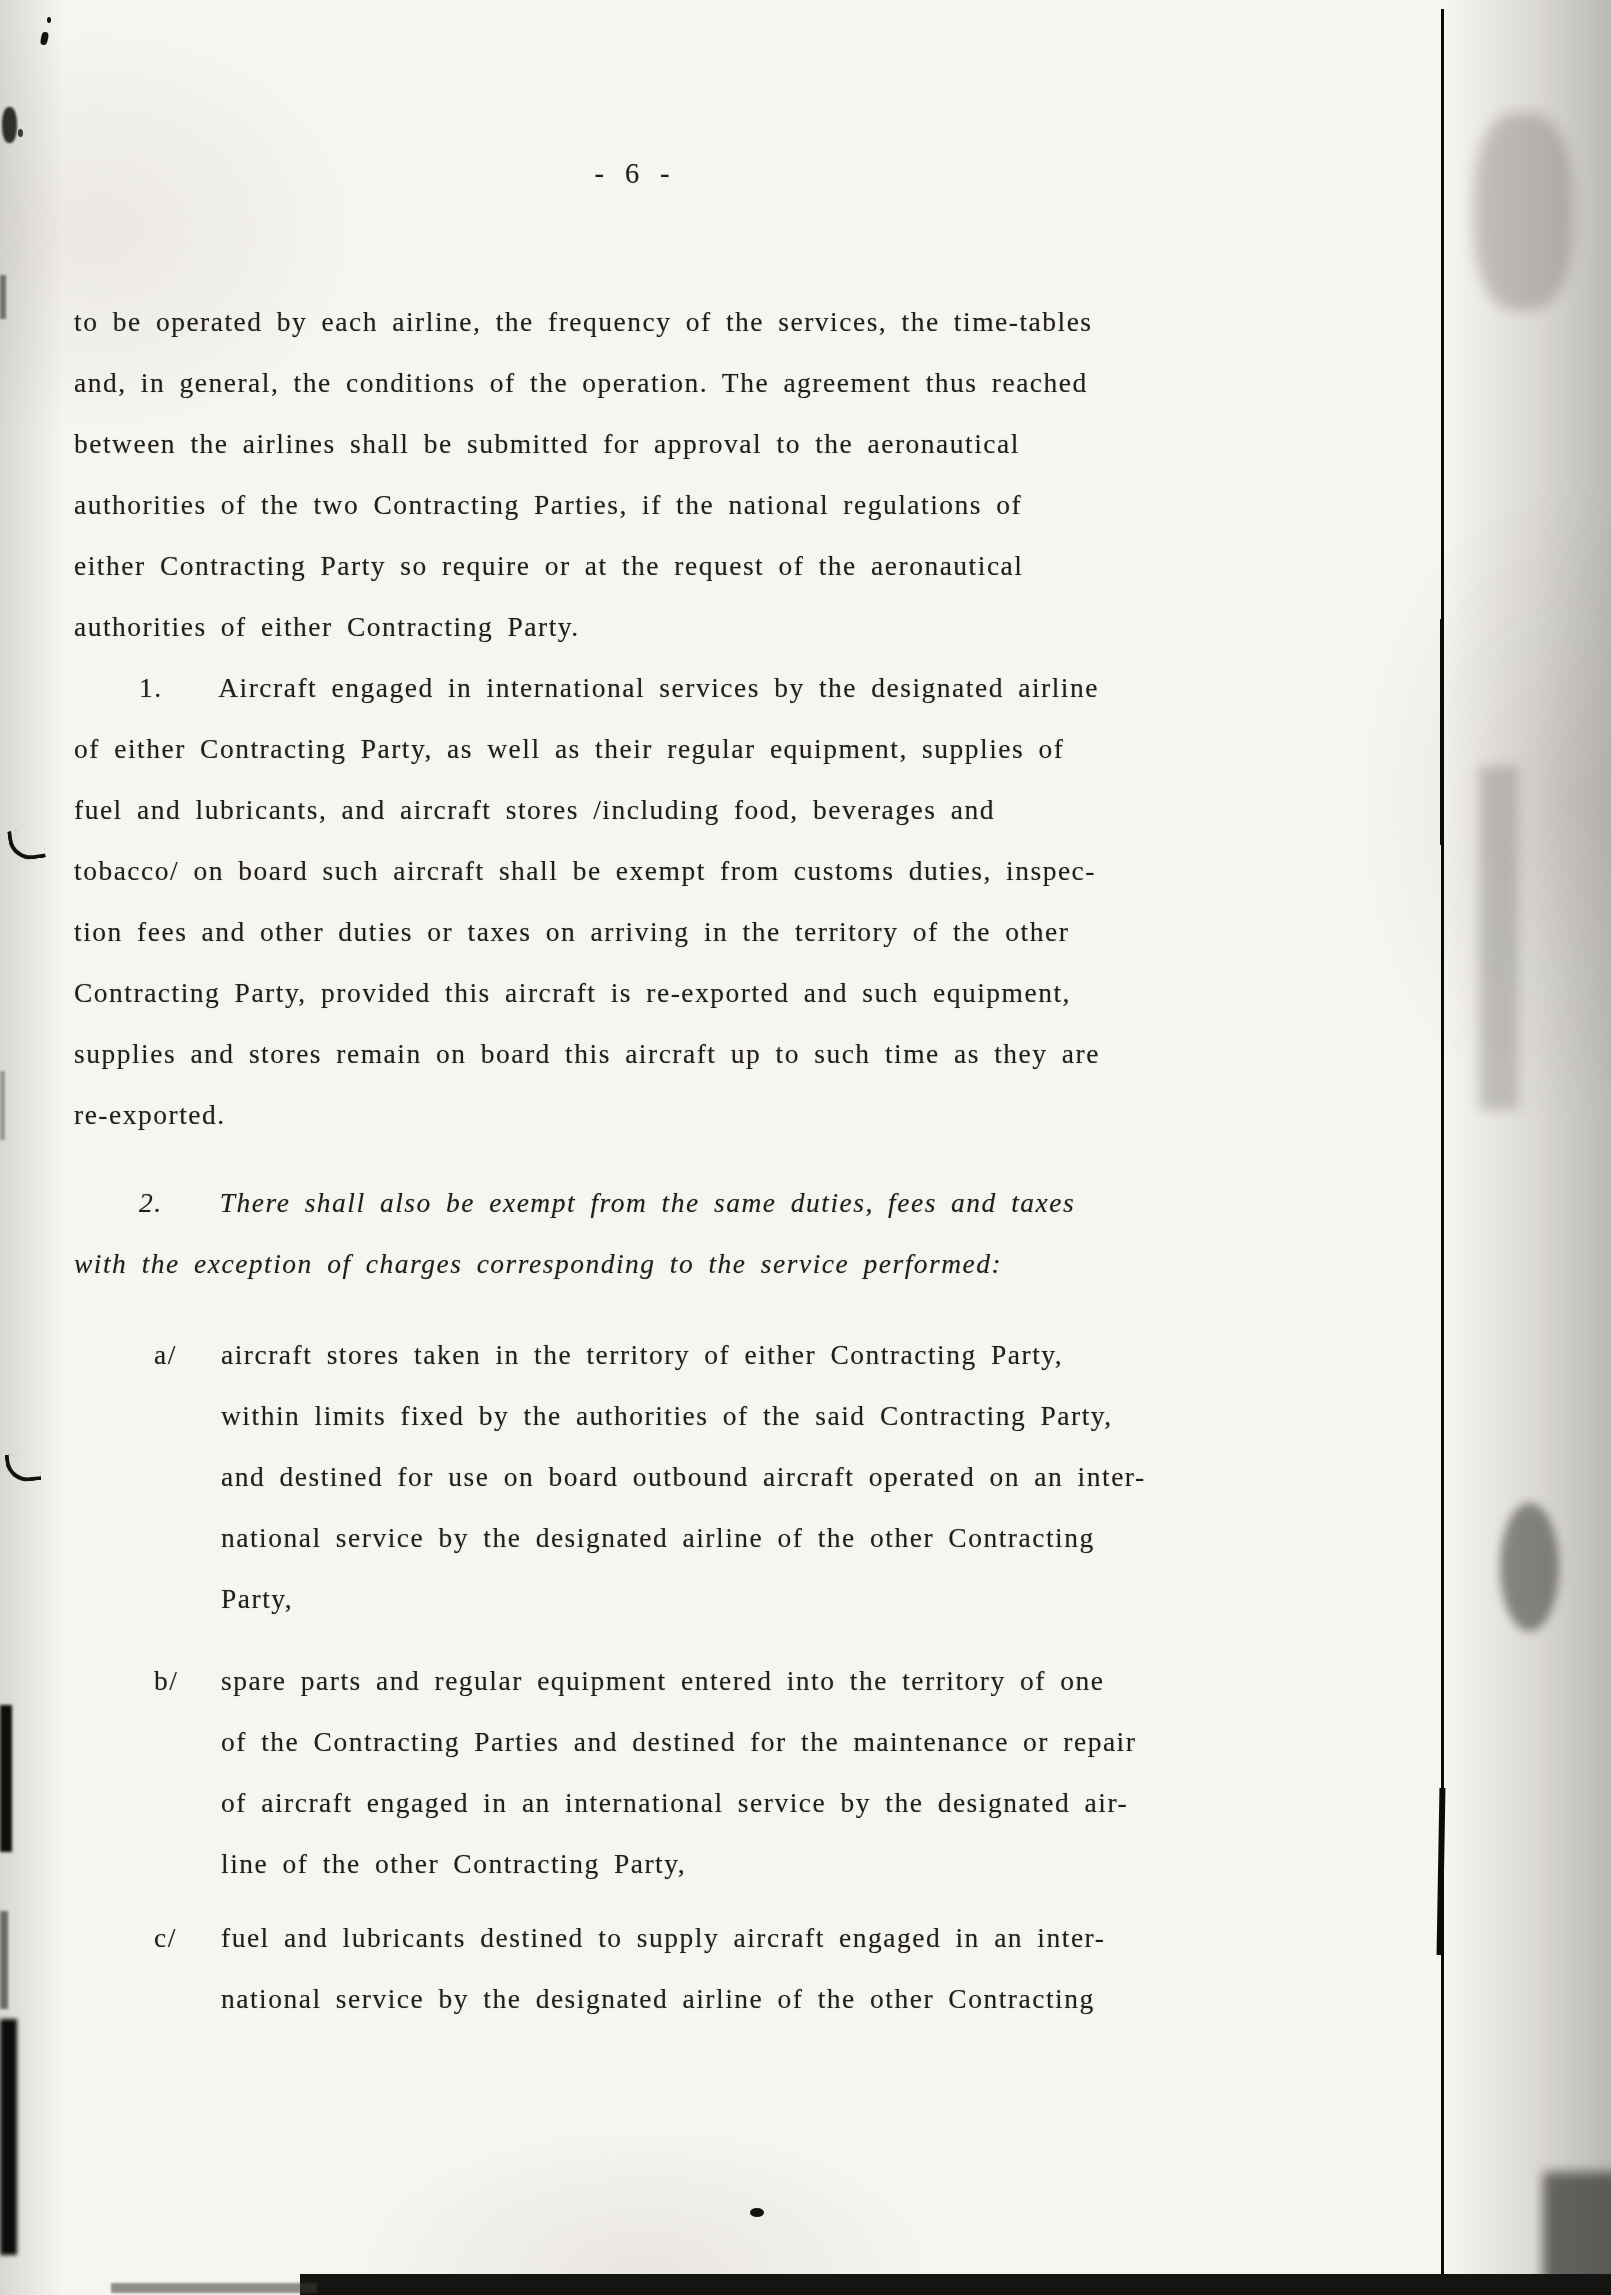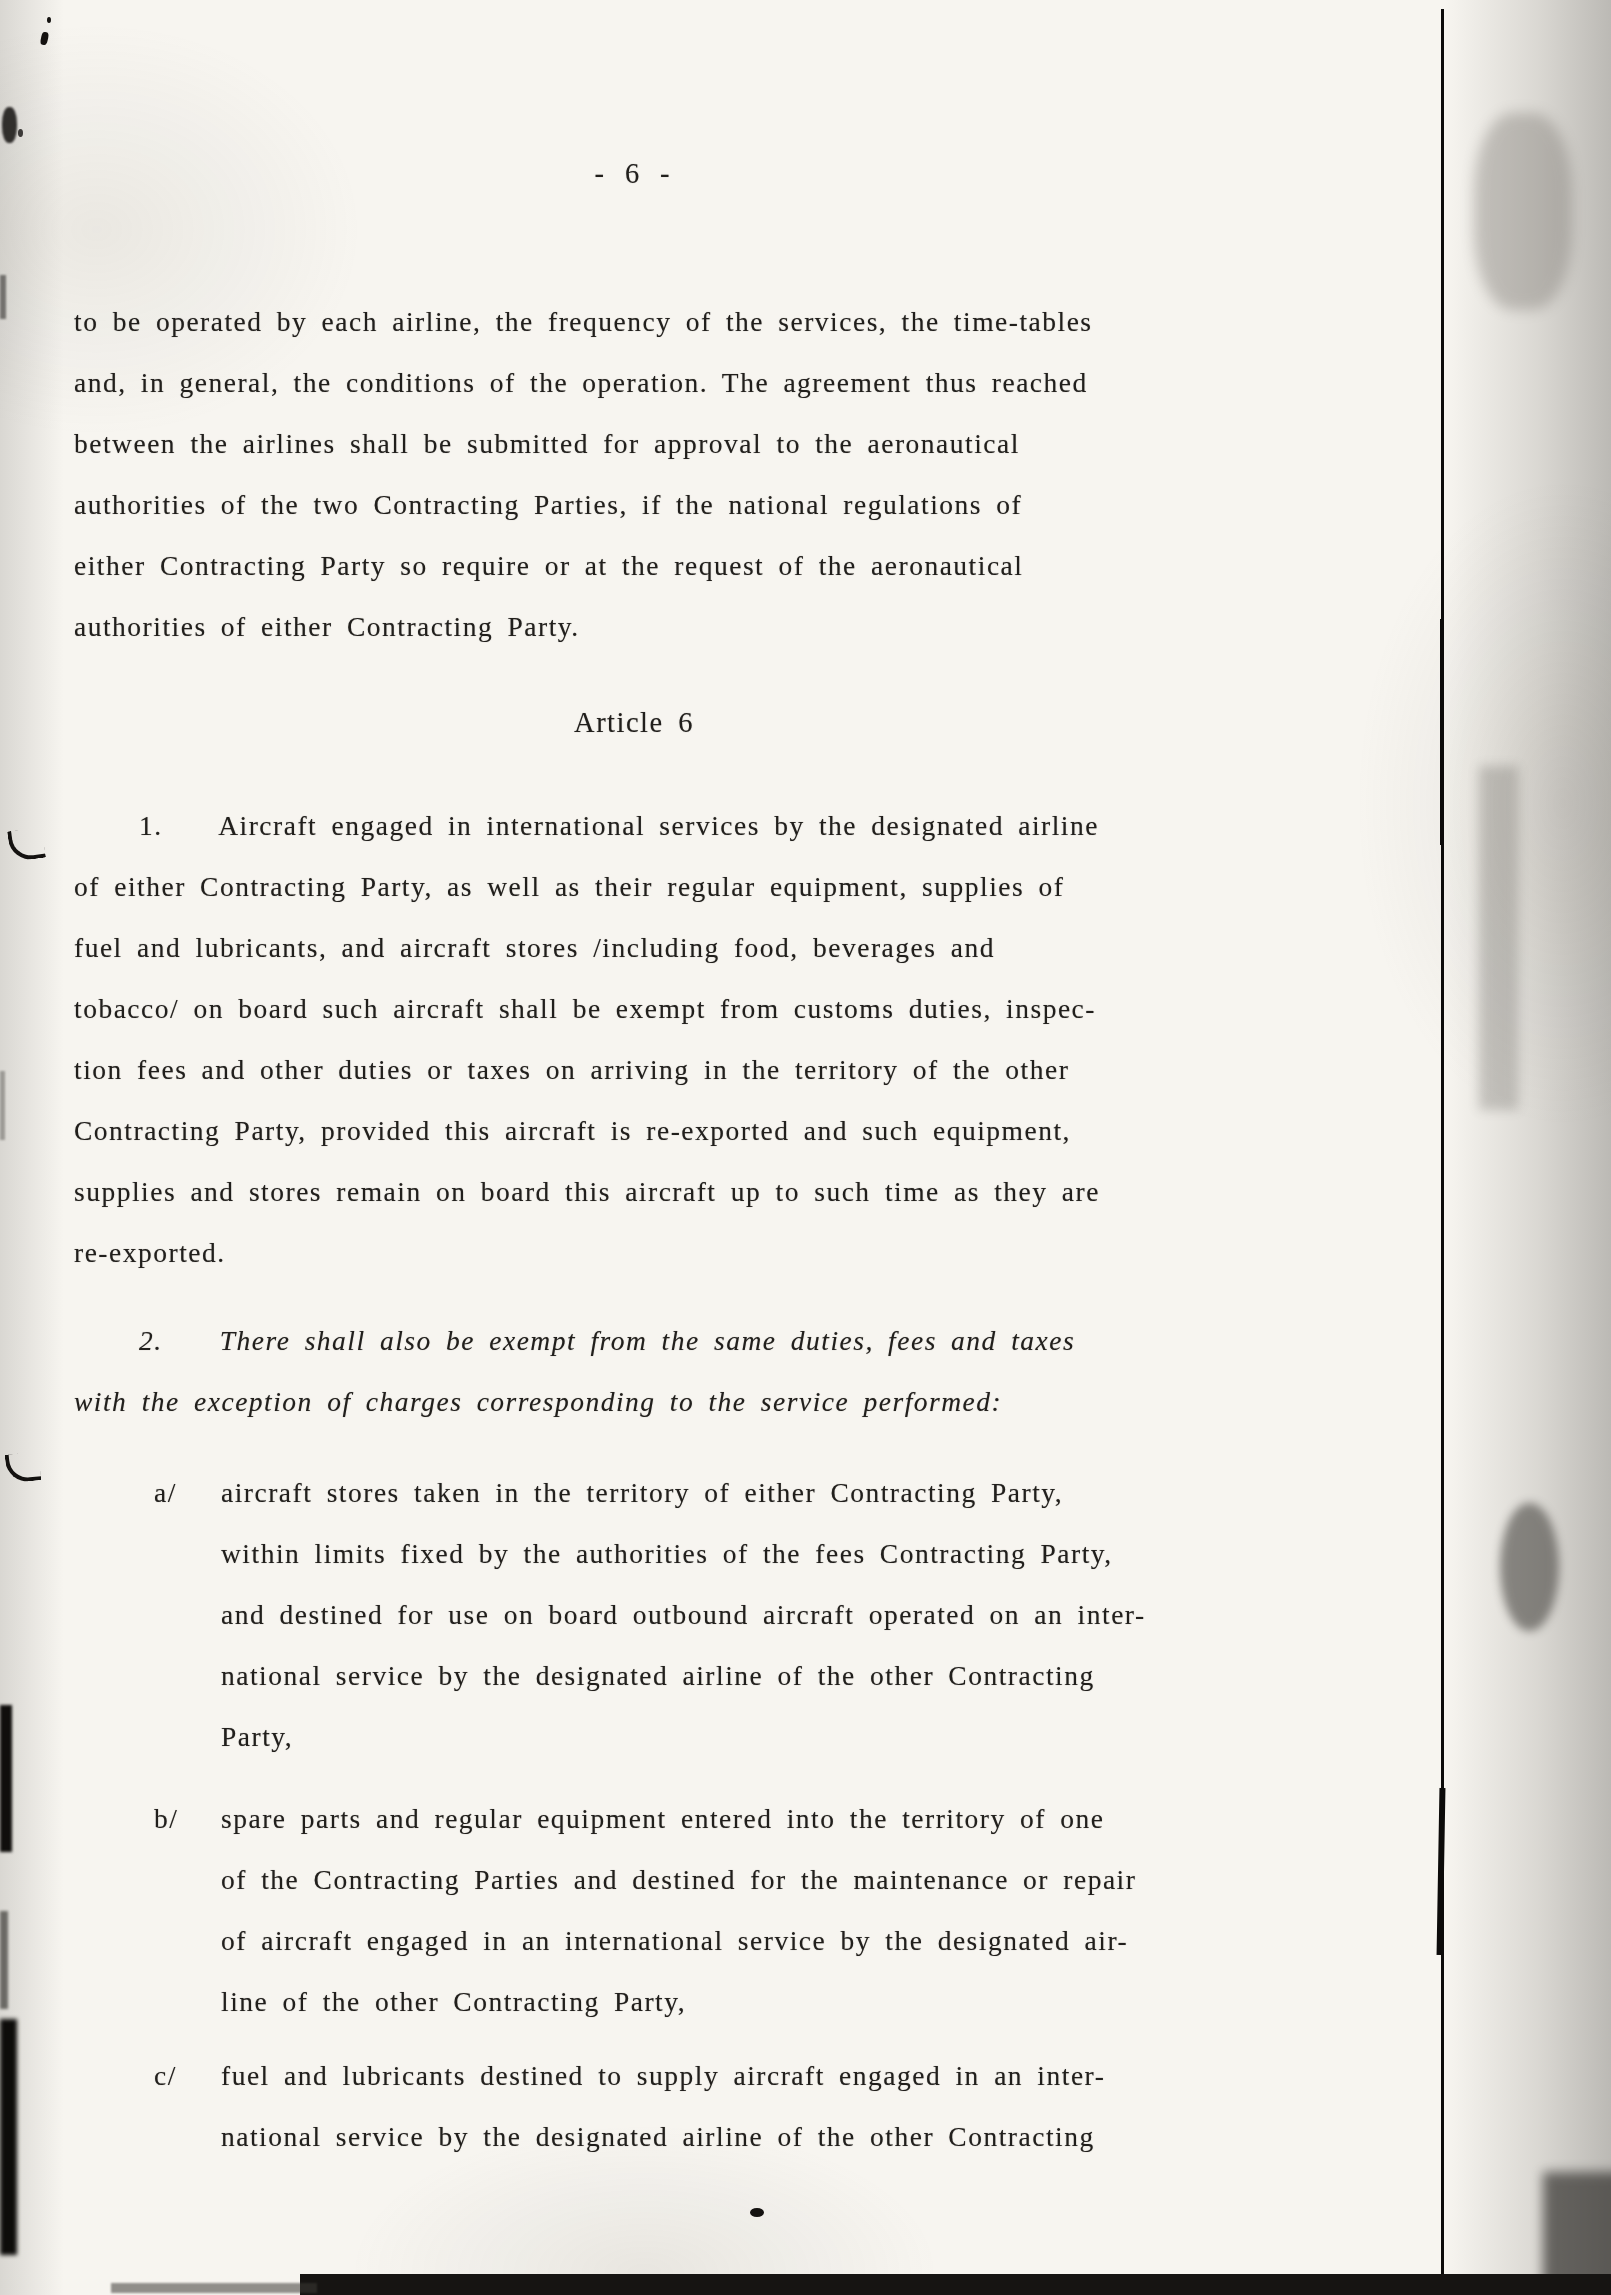--- a/index.html
+++ b/index.html
@@ -103,38 +103,37 @@
   <div class="content">
     <div class="page-number">- 6 -</div>
 
     <div class="para intro">to be operated by each airline, the frequency of the services, the time-tables
 and, in general, the conditions of the operation. The agreement thus reached
 between the airlines shall be submitted for approval to the aeronautical
 authorities of the two Contracting Parties, if the national regulations of
 either Contracting Party so require or at the request of the aeronautical
 authorities of either Contracting Party.</div>
 
-    <div class="heading">Article 6</div>
 
     <div class="para numbered p1">1.    Aircraft engaged in international services by the designated airline
 of either Contracting Party, as well as their regular equipment, supplies of
 fuel and lubricants, and aircraft stores /including food, beverages and
 tobacco/ on board such aircraft shall be exempt from customs duties, inspec-
 tion fees and other duties or taxes on arriving in the territory of the other
 Contracting Party, provided this aircraft is re-exported and such equipment,
 supplies and stores remain on board this aircraft up to such time as they are
 re-exported.</div>
 
     <div class="para numbered p2">2.    There shall also be exempt from the same duties, fees and taxes
 with the exception of charges corresponding to the service performed:</div>
 
     <div class="list-item li-a">
       <span class="marker">a/</span>
       <div class="item-text">aircraft stores taken in the territory of either Contracting Party,
-within limits fixed by the authorities of the fees Contracting Party,
+within limits fixed by the authorities of the said Contracting Party,
 and destined for use on board outbound aircraft operated on an inter-
 national service by the designated airline of the other Contracting
 Party,</div>
     </div>
 
     <div class="list-item li-b">
       <span class="marker">b/</span>
       <div class="item-text">spare parts and regular equipment entered into the territory of one
 of the Contracting Parties and destined for the maintenance or repair
 of aircraft engaged in an international service by the designated air-

